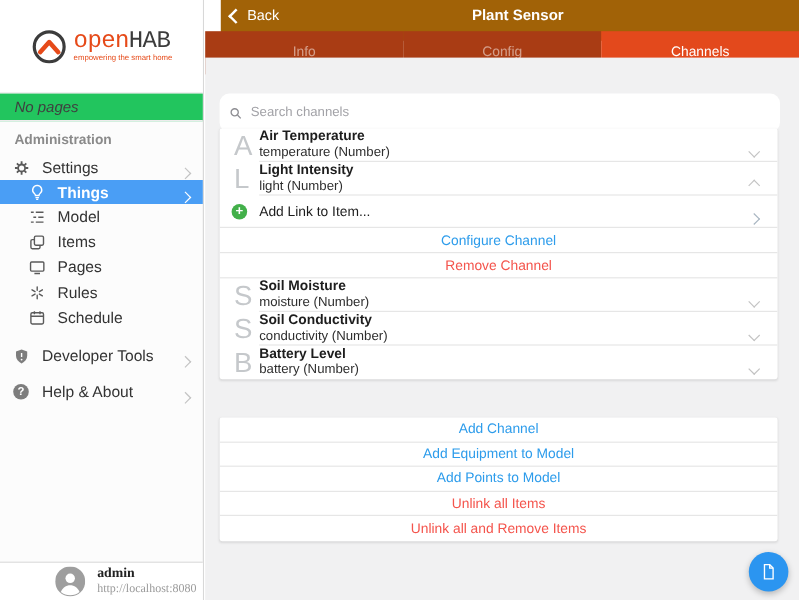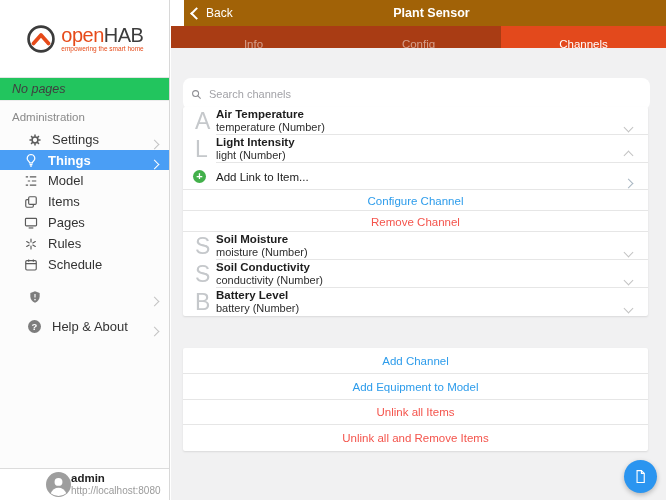--- a/index.html
+++ b/index.html
@@ -5,43 +5,43 @@
   html,body{margin:0;padding:0;}
   body{width:666px;height:500px;overflow:hidden;font-family:"Liberation Sans","DejaVu Sans",sans-serif;background:#fff;}
   .screen{position:relative;width:666px;height:500px;background:#fff;}
 
   
   .sidebar{position:absolute;left:0;top:0;width:170px;height:500px;background:#fcfcfc;border-right:1px solid #d8d8d8;box-sizing:border-box;}
   .logo-area{height:77px;background:#fff;border-bottom:1px solid #e4e4e4;display:flex;align-items:center;justify-content:center;}
   .logo-wrap{display:flex;align-items:center;}
   .logo-badge{width:32px;height:32px;margin-right:4px;}
   .brand-text{display:flex;flex-direction:column;line-height:1;}
-  .brand-line{font-size:20px;letter-spacing:-0.5px;}
+  .brand-line{font-size:20px;letter-spacing:-0.5px;font-family:Liberation Mono, monospace;}
   .brand-open{color:#e64a19;}
   .brand-hab{color:#3c3c3c;}
   .brand-tagline{font-size:6.5px;color:#e64a19;text-align:right;margin-top:1px;}
   .no-pages{height:22px;display:flex;align-items:center;padding:0 12px;font-size:12.5px;font-style:italic;color:#3f3f3f;border-bottom:1px solid #ececec;background:#22c55e;}
-  .admin-label{padding:10px 12px 6px;font-size:11.5px;color:#8a8a8a;}
-  .side-item{position:relative;height:21px;display:flex;align-items:center;padding-left:27px;font-size:13px;color:#333;cursor:pointer;}
+  .admin-label{padding:10px 12px 6px;font-size:11.5px;color:#8a8a8a;font-weight:bold;}
+  .side-item{position:relative;height:21px;display:flex;align-items:center;padding-left:10px;font-size:13px;color:#333;cursor:pointer;}
   .side-item.sub{padding-left:23px;}
   .side-item.active{background:#4a9ef5;color:#fff;font-weight:bold;height:20px;}
   .icon-box{width:15px;height:15px;margin-right:10px;display:flex;align-items:center;justify-content:center;flex:none;}
   .icon-box svg{width:14px;height:14px;display:block;}
   .side-chev{position:absolute;right:11px;top:50%;margin-top:-4px;}
   .chev{display:inline-block;width:6px;height:6px;border-right:1.5px solid #c3c3c3;border-bottom:1.5px solid #c3c3c3;}
   .chev.r{transform:rotate(-45deg);}
   .chev.d{transform:rotate(45deg);}
   .chev.u{transform:rotate(-135deg);}
   .chev.white{border-color:#fff;}
   .gap12{height:11px;}
   .gap9{height:9px;}
   .q-badge{width:13px;height:13px;border-radius:50%;background:#7d7d7d;color:#fff;font-size:9.5px;font-weight:bold;display:flex;align-items:center;justify-content:center;}
   .user-area{position:absolute;left:0;bottom:0;width:100%;height:32px;border-top:1px solid #dcdcdc;background:#fff;display:flex;align-items:center;box-sizing:border-box;}
   .avatar{width:25px;height:25px;margin-left:46px;flex:none;}
-  .user-text{line-height:1.15;}
+  .user-text{margin-left:10px;line-height:1.15;font-family:Liberation Serif, serif;}
   .user-name{font-size:11.5px;font-weight:bold;color:#222;}
   .user-url{font-size:10px;color:#9b9b9b;}
 
   
   .main{position:absolute;left:171px;top:0;width:495px;height:500px;}
   .navbar{position:absolute;left:13px;top:0;width:100%;height:34px;background:#a16207;color:#fff;}
   .back-btn{position:absolute;left:8px;top:0;height:26px;display:flex;align-items:center;cursor:pointer;}
   .back-chev{width:7px;height:7px;border-left:2px solid #fff;border-bottom:2px solid #fff;transform:rotate(45deg);margin-right:5px;}
   .back-label{font-size:12px;color:#fff;}
   .nav-title{position:absolute;left:0;top:0;width:100%;height:26px;display:flex;align-items:center;justify-content:center;font-size:12.5px;font-weight:bold;}
@@ -181,20 +181,21 @@
     <div class="gap12"></div>
 
     <div class="side-item">
       <span class="icon-box">
         <svg viewBox="0 0 24 24">
             <path d="M12 2l8 3v6c0 5-3.4 8.6-8 11-4.6-2.4-8-6-8-11V5z" fill="#7d7d7d"></path>
             <path d="M12 7v6" stroke="#fff" stroke-width="2"></path>
             <circle cx="12" cy="16.5" r="1.3" fill="#fff"></circle>
           </svg>
       </span>
+      <span>Developer Tools</span>
       <span class="side-chev"><span class="chev r"></span></span>
     </div>
 
     <div class="gap9"></div>
 
     <div class="side-item">
       <span class="icon-box">
         <span class="q-badge">?</span>
       </span>
       <span>Help &amp; About</span>
@@ -295,20 +296,21 @@
             <div class="ch-sub">battery (Number)</div>
           </span>
           <span class="row-chev"><span class="chev d"></span></span>
         </div>
 
       </div>
 
       <div class="card card2">
         <div class="act-row blue hair-full">Add Channel</div>
         <div class="act-row blue hair-full">Add Equipment to Model</div>
+        <div class="act-row blue hair-full">Add Points to Model</div>
         <div class="act-row red hair-full">Unlink all Items</div>
         <div class="act-row red">Unlink all and Remove Items</div>
       </div>
 
       <div class="fab">
         <svg viewBox="0 0 24 24" fill="none" stroke="#fff" stroke-width="1.8">
           <path d="M6.5 2.5h7l4.5 4.5v14.5H6.5z"></path>
           <path d="M13.5 2.5V7H18"></path>
         </svg>
       </div>

